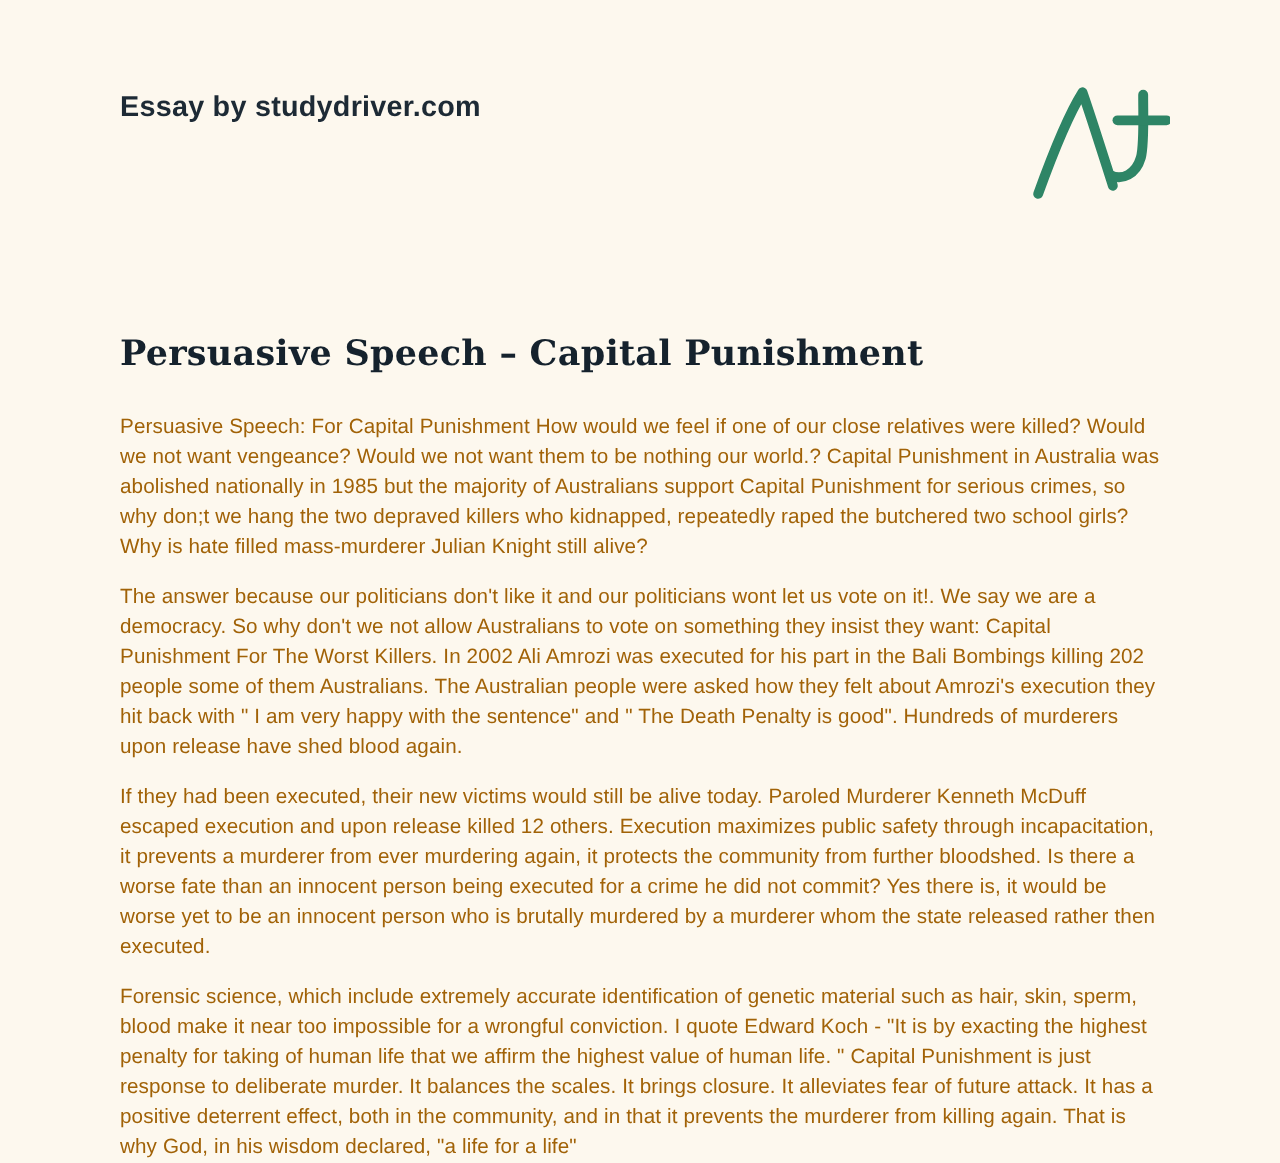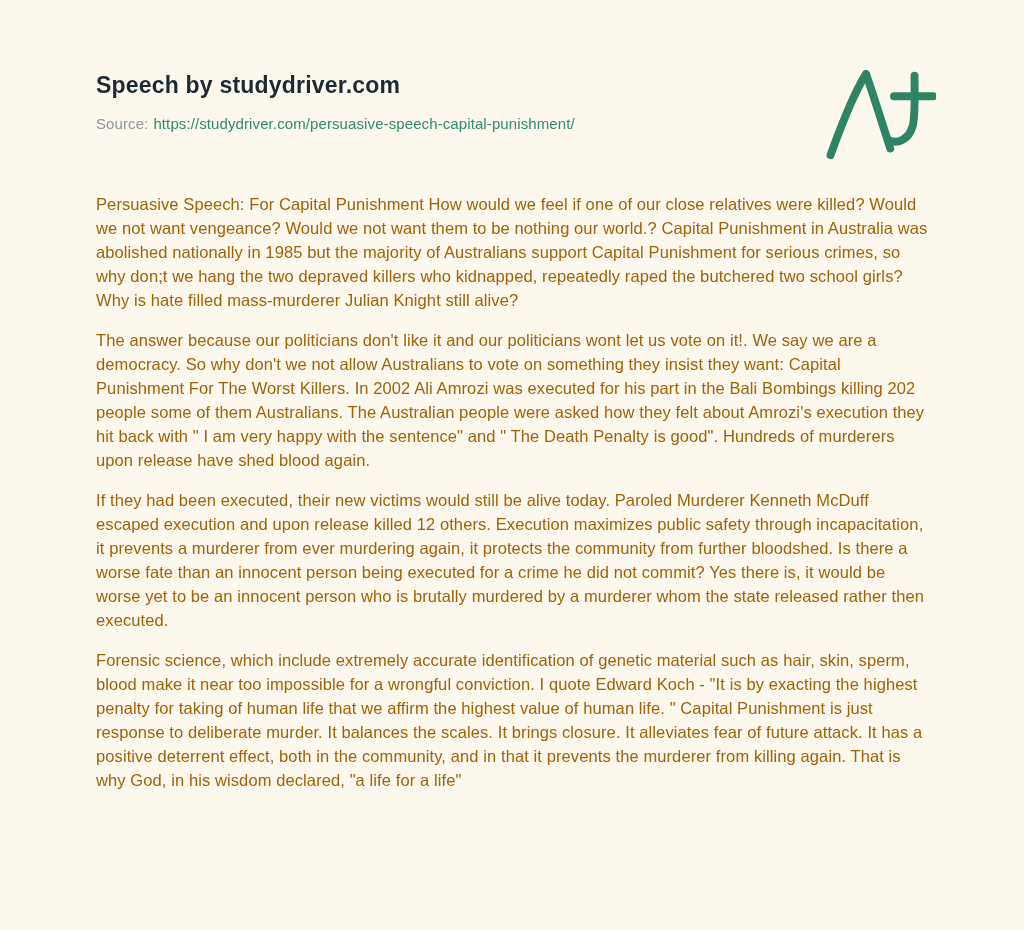--- a/index.html
+++ b/index.html
@@ -52,36 +52,34 @@
   }
   .content .para:first-of-type { margin-top: 30px; }
 </style>
 </head>
 <body>
 
 <div class="page">
 
   <header class="header">
     <div class="header-left">
-      <h1 class="site-title">Speech by studydriver.com</h1>
-      <p class="source-line">
-        <span class="source-label">Source:</span><a class="source-link" href="#">https://studydriver.com/persuasive-speech-capital-punishment/</a>
-      </p>
+      <h1 class="site-title">Essay by studydriver.com</h1>
     </div>
 
     <div class="logo">
       <svg viewBox="0 0 120 100" fill="none" stroke="#2e8566" stroke-width="8.5" stroke-linecap="round" stroke-linejoin="round">
         <path d="M7 94 C 20 58 33 26 45 7 C 53 30 63 62 71 87"></path>
         <path d="M97 9 C 97 30 98 52 95 63 C 91 77 79 83 69 78"></path>
         <path d="M75 31 L 117 31"></path>
       </svg>
     </div>
   </header>
 
   <main class="content">
+    <h2 class="essay-title">Persuasive Speech – Capital Punishment</h2>
 
     <p class="para">Persuasive Speech: For Capital Punishment How would we feel if one of our close relatives were killed? Would we not want vengeance? Would we not want them to be nothing our world.? Capital Punishment in Australia was abolished nationally in 1985 but the majority of Australians support Capital Punishment for serious crimes, so why don;t we hang the two depraved killers who kidnapped, repeatedly raped the butchered two school girls? Why is hate filled mass-murderer Julian Knight still alive?</p>
     <p class="para">The answer because our politicians don't like it and our politicians wont let us vote on it!. We say we are a democracy. So why don't we not allow Australians to vote on something they insist they want: Capital Punishment For The Worst Killers. In 2002 Ali Amrozi was executed for his part in the Bali Bombings killing 202 people some of them Australians. The Australian people were asked how they felt about Amrozi's execution they hit back with " I am very happy with the sentence" and " The Death Penalty is good". Hundreds of murderers upon release have shed blood again.</p>
     <p class="para">If they had been executed, their new victims would still be alive today. Paroled Murderer Kenneth McDuff escaped execution and upon release killed 12 others. Execution maximizes public safety through incapacitation, it prevents a murderer from ever murdering again, it protects the community from further bloodshed. Is there a worse fate than an innocent person being executed for a crime he did not commit? Yes there is, it would be worse yet to be an innocent person who is brutally murdered by a murderer whom the state released rather then executed.</p>
     <p class="para">Forensic science, which include extremely accurate identification of genetic material such as hair, skin, sperm, blood make it near too impossible for a wrongful conviction. I quote Edward Koch - "It is by exacting the highest penalty for taking of human life that we affirm the highest value of human life. " Capital Punishment is just response to deliberate murder. It balances the scales. It brings closure. It alleviates fear of future attack. It has a positive deterrent effect, both in the community, and in that it prevents the murderer from killing again. That is why God, in his wisdom declared, "a life for a life"</p>
   </main>
 
 </div>
 
 </body></html>

